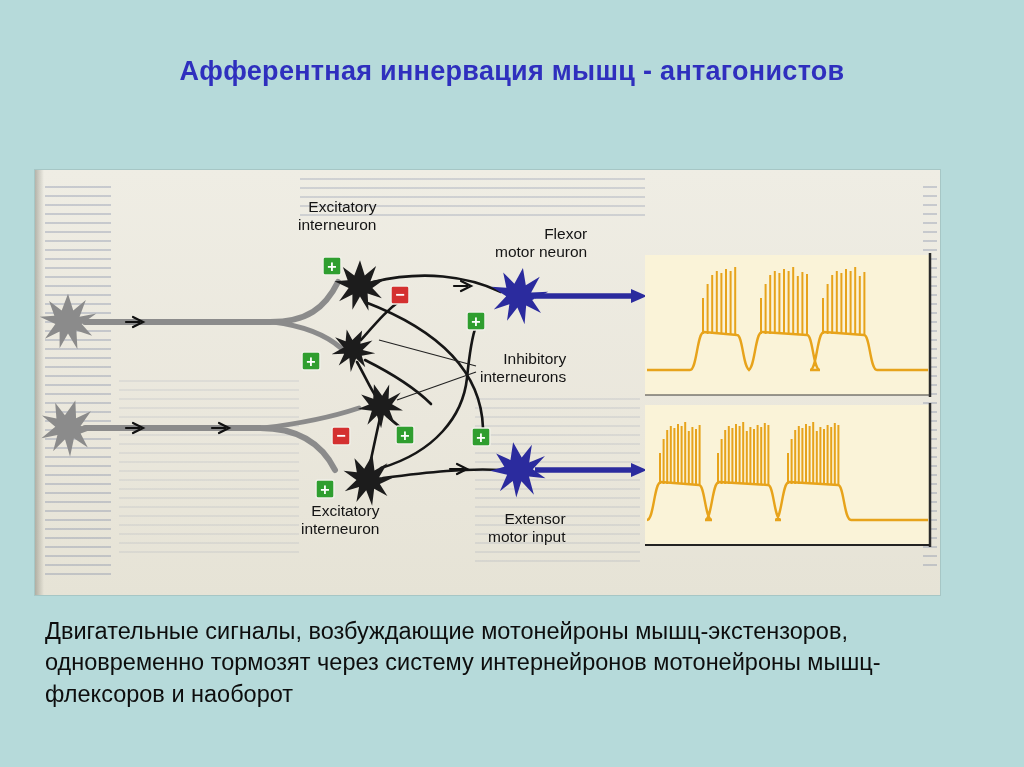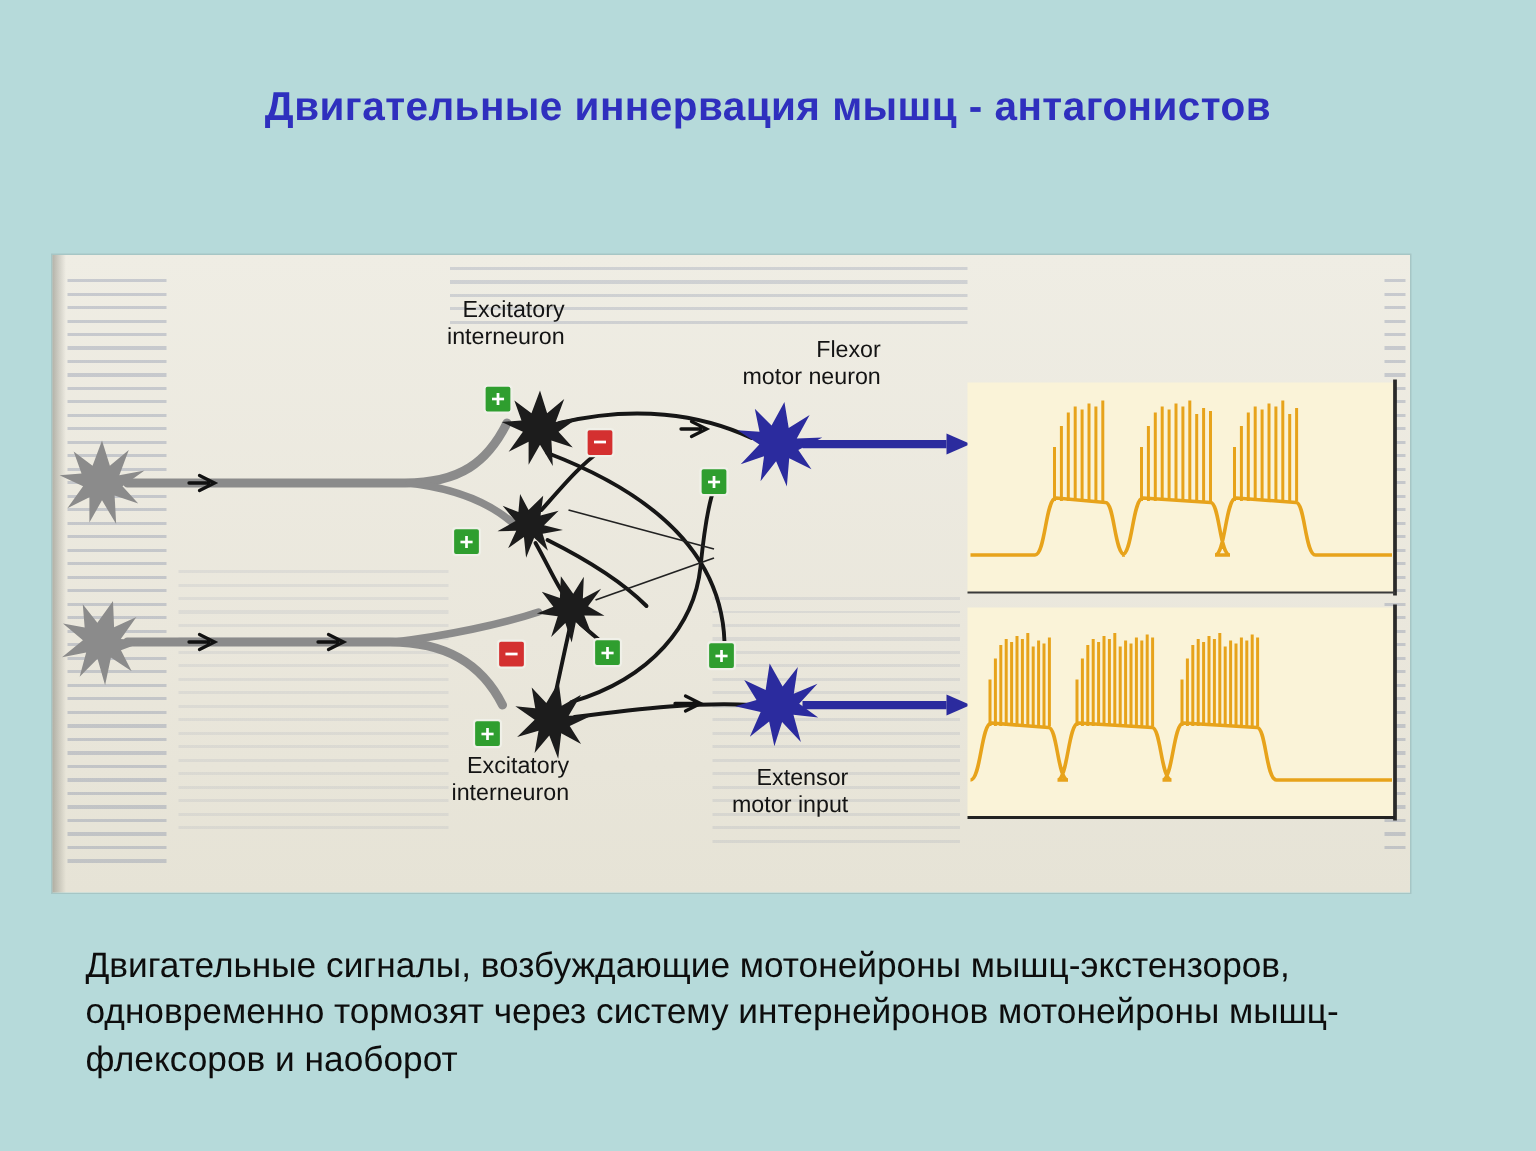--- a/index.html
+++ b/index.html
@@ -30,30 +30,30 @@
     pointer-events:none;
   }
   .fig-svg{position:absolute;left:0;top:0;z-index:2;}
   .fig-label{
     position:absolute;z-index:3;
     font-size:15.5px;line-height:1.18;color:#141414;
     white-space:pre-line;
     text-align:right;
   }
   .caption{
-    position:absolute;left:45px;top:616px;width:945px;margin:12px;
+    position:absolute;left:45px;top:616px;width:945px;margin:0;
     font-size:23.5px;line-height:1.33;color:#0d0d0d;
   }
 </style>
 </head>
 <body>
 
 <div class="slide">
 
-  <h1 class="title">Двигательные иннервация мышц - антагонистов</h1>
+  <h1 class="title">Афферентная иннервация мышц - антагонистов</h1>
 
   <div class="figure">
 
     <div class="ghost" style="left:10px;top:16px;width:66px;height:396px;opacity:.5"></div>
     <div class="ghost" style="left:84px;top:210px;width:180px;height:180px;opacity:.18"></div>
     <div class="ghost" style="left:265px;top:8px;width:345px;height:40px;opacity:.4"></div>
     <div class="ghost" style="left:440px;top:228px;width:165px;height:165px;opacity:.22"></div>
     <div class="ghost" style="right:3px;top:16px;width:14px;height:384px;opacity:.5"></div>
 
     <svg class="fig-svg" width="905" height="425" viewBox="0 0 905 425">
@@ -242,20 +242,22 @@
             <line x1="189.79999999999993" x2="189.79999999999993" y1="79" y2="18" stroke="#e7a31b" stroke-width="2"></line>
             <line x1="193.39999999999992" x2="193.39999999999992" y1="79" y2="20" stroke="#e7a31b" stroke-width="2"></line>
           </g>
       </g>
     </svg>
 
     <div class="fig-label" style="left:263px;top:28px">Excitatory
 interneuron</div>
     <div class="fig-label" style="left:460px;top:55px">Flexor
 motor neuron</div>
+    <div class="fig-label" style="left:445px;top:180px">Inhibitory
+interneurons</div>
     <div class="fig-label" style="left:266px;top:332px">Excitatory
 interneuron</div>
     <div class="fig-label" style="left:453px;top:340px">Extensor
 motor input</div>
   </div>
 
   <p class="caption">Двигательные сигналы, возбуждающие мотонейроны  мышц-экстензоров, одновременно тормозят через систему интернейронов мотонейроны мышц-флексоров и наоборот</p>
 </div>
 
 </body></html>

